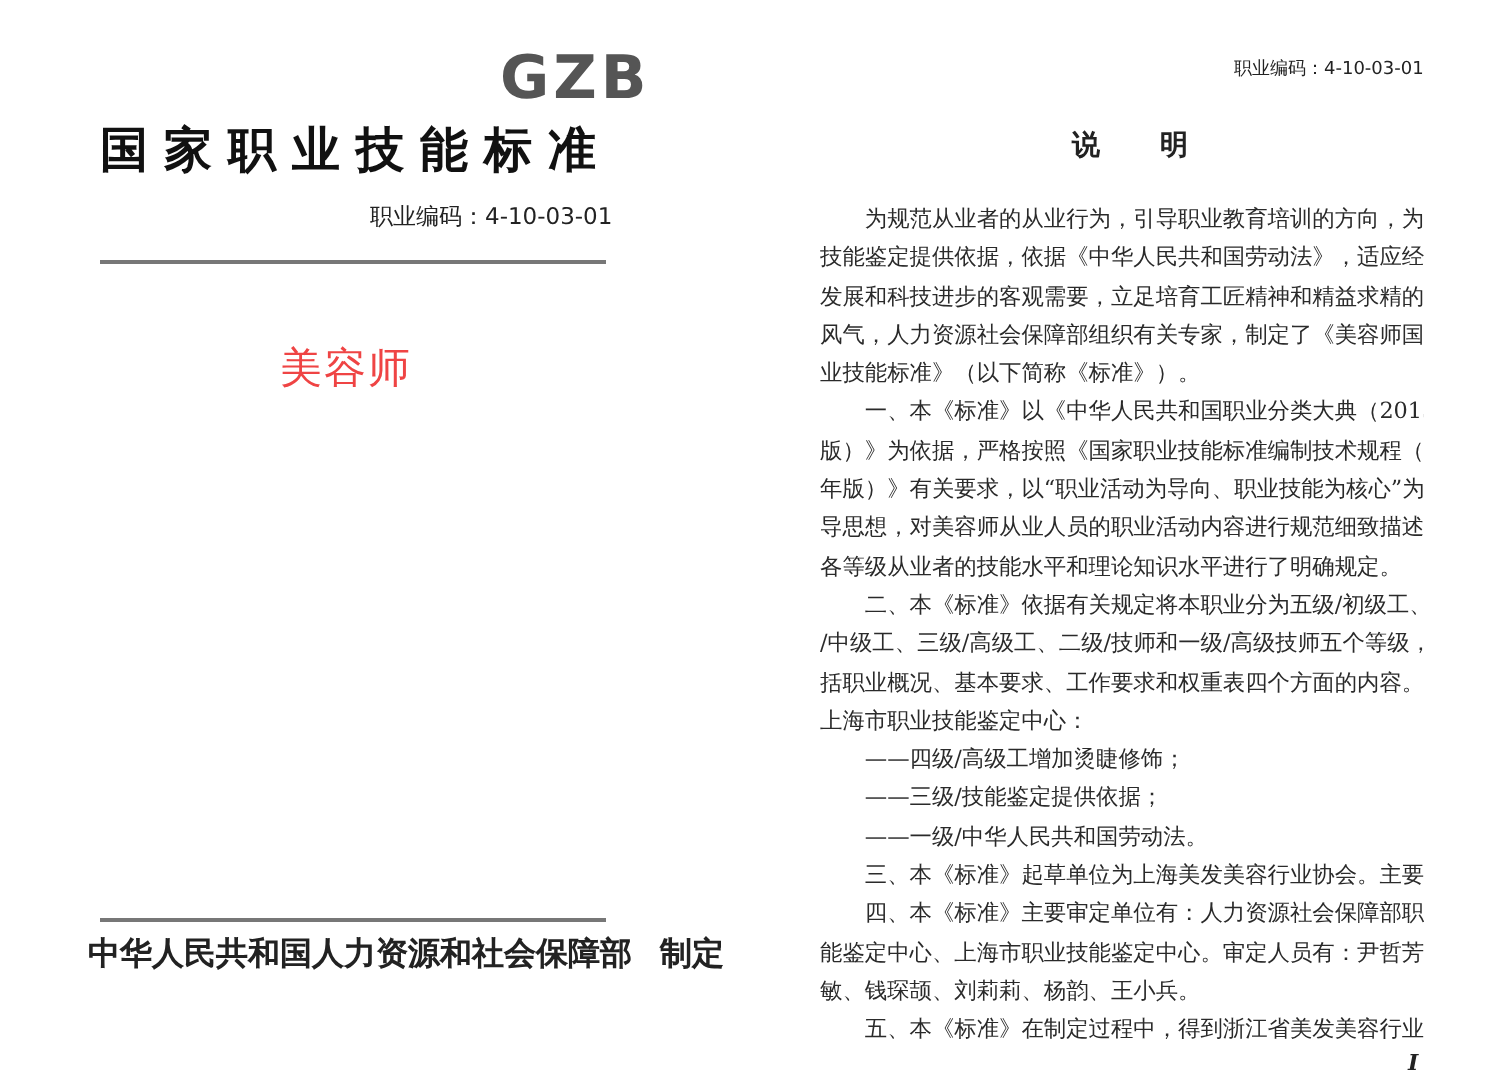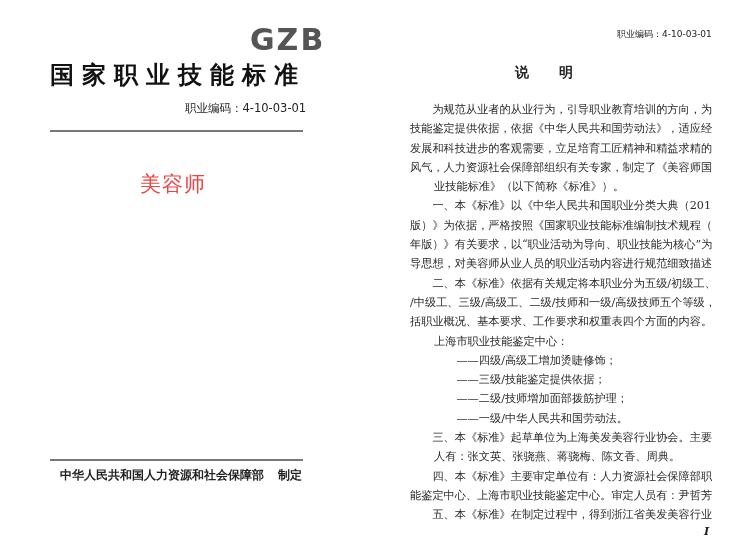--- a/index.html
+++ b/index.html
@@ -13,31 +13,31 @@
          font-weight:bold; font-size:30px; letter-spacing:2px; color:#555555; line-height:1; }
   .std-title { position:absolute; left:50px; top:63px; font-size:24px; font-weight:bold; letter-spacing:8px;
                color:#111; line-height:1; white-space:nowrap; }
   .code-left { position:absolute; left:185px; top:101px; font-family:"DejaVu Sans","Liberation Sans",sans-serif;
                font-size:11.5px; color:#222; white-space:nowrap; }
   .rule { position:absolute; left:50px; width:253px; height:2px; background:#777; }
   .rule.top { top:130px; }
   .rule.bottom { top:459px; }
   .occupation { position:absolute; left:140px; top:170px; font-family:"DejaVu Sans","Liberation Sans",sans-serif;
                 font-size:21px; color:#ef4444; letter-spacing:1px; }
-  .issuer { position:absolute; left:60px; top:467px; font-size:12px; font-weight:bold; color:#222; white-space:nowrap; }
+  .issuer { position:absolute; left:44px; top:467px; font-size:16px; font-weight:bold; color:#222; white-space:nowrap; }
   .issuer .gap { display:inline-block; width:14px; }
 
   .code-right { position:absolute; left:242px; top:28px; font-family:"DejaVu Sans","Liberation Sans",sans-serif;
                 font-size:9px; color:#222; white-space:nowrap; }
-  .heading { position:absolute; left:140px; top:64px; font-family:"DejaVu Sans","Liberation Sans",sans-serif;
+  .heading { position:absolute; left:161px; top:64px; font-family:"DejaVu Sans","Liberation Sans",sans-serif;
              font-size:14px; font-weight:bold; color:#222; white-space:nowrap; }
   .heading .sp { display:inline-block; width:30px; }
   .body-text { position:absolute; left:35px; top:100px; width:302px; font-size:11.2px; line-height:19.3px; color:#2a2a2a; }
   .line { white-space:nowrap; overflow:hidden; height:19.3px; text-align:justify; text-align-last:justify; }
-  .line.last { text-align-last:left;margin-left:24px; }
+  .line.last { text-align-last:left; }
   .pnum { position:absolute; left:329px; top:525px; font-size:11px; font-style:italic; font-weight:bold; color:#222; }
 </style>
 </head>
 <body>
 
 <div class="page left">
   <div class="gzb">GZB</div>
   <div class="std-title">国家职业技能标准</div>
   <div class="code-left">职业编码：4-10-03-01</div>
   <div class="rule top"></div>
@@ -56,28 +56,28 @@
   <div class="body-text" id="body-text">
       <div class="line">　　为规范从业者的从业行为，引导职业教育培训的方向，为职业</div>
       <div class="line">技能鉴定提供依据，依据《中华人民共和国劳动法》，适应经济社会</div>
       <div class="line">发展和科技进步的客观需要，立足培育工匠精神和精益求精的敬业</div>
       <div class="line">风气，人力资源社会保障部组织有关专家，制定了《美容师国家职</div>
       <div class="line last">业技能标准》（以下简称《标准》）。</div>
       <div class="line">　　一、本《标准》以《中华人民共和国职业分类大典（2015 年</div>
       <div class="line">版）》为依据，严格按照《国家职业技能标准编制技术规程（2018</div>
       <div class="line">年版）》有关要求，以“职业活动为导向、职业技能为核心”为指</div>
       <div class="line">导思想，对美容师从业人员的职业活动内容进行规范细致描述，对</div>
+      <div class="line last">各等级从业者的技能水平和理论知识水平进行了明确规定。</div>
       <div class="line">　　二、本《标准》依据有关规定将本职业分为五级/初级工、四级</div>
       <div class="line">/中级工、三级/高级工、二级/技师和一级/高级技师五个等级，包</div>
       <div class="line">括职业概况、基本要求、工作要求和权重表四个方面的内容。本次</div>
       <div class="line last">上海市职业技能鉴定中心：</div>
       <div class="line last">　　——四级/高级工增加烫睫修饰；</div>
       <div class="line last">　　——三级/技能鉴定提供依据；</div>
-      <div class="line last">　　——二级/技师增加面部拨筋护理；</div>
       <div class="line last">　　——一级/中华人民共和国劳动法。</div>
       <div class="line">　　三、本《标准》起草单位为上海美发美容行业协会。主要起草</div>
-      <div class="line last">人有：张文英、张骁燕、蒋骁梅、陈文香、周典。</div>
       <div class="line">　　四、本《标准》主要审定单位有：人力资源社会保障部职业技</div>
       <div class="line">能鉴定中心、上海市职业技能鉴定中心。审定人员有：尹哲芳、程</div>
+      <div class="line last">敏、钱琛颉、刘莉莉、杨韵、王小兵。</div>
       <div class="line">　　五、本《标准》在制定过程中，得到浙江省美发美容行业协会、</div>
     </div>
   <div class="pnum">I</div>
 </div>
 
 </body></html>

